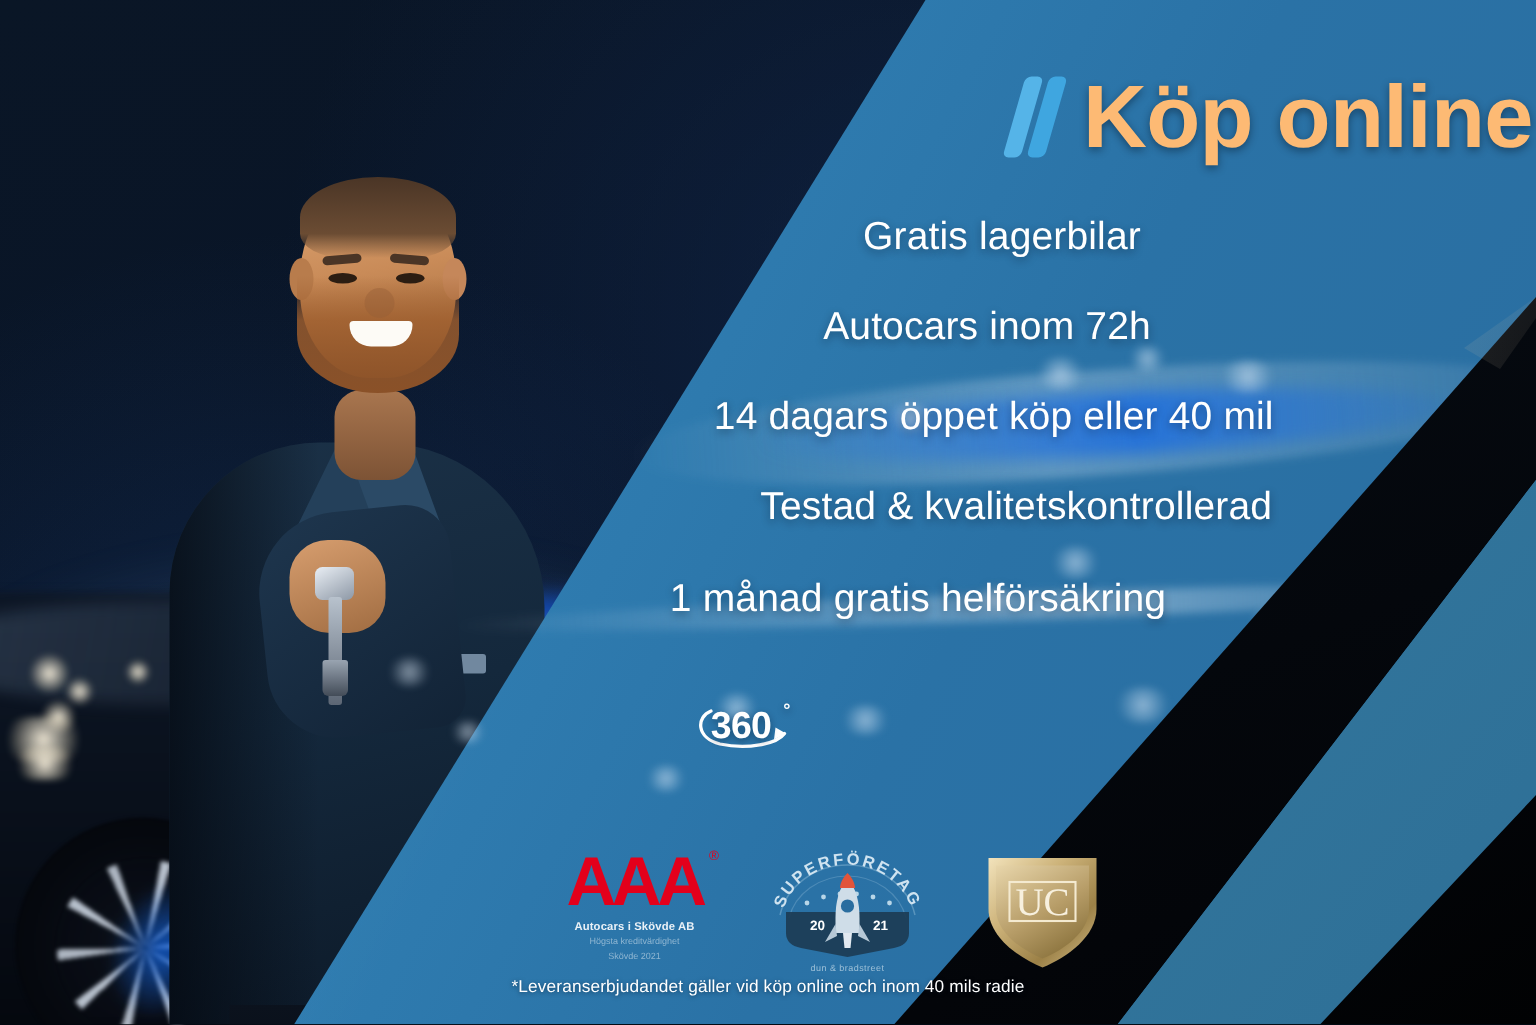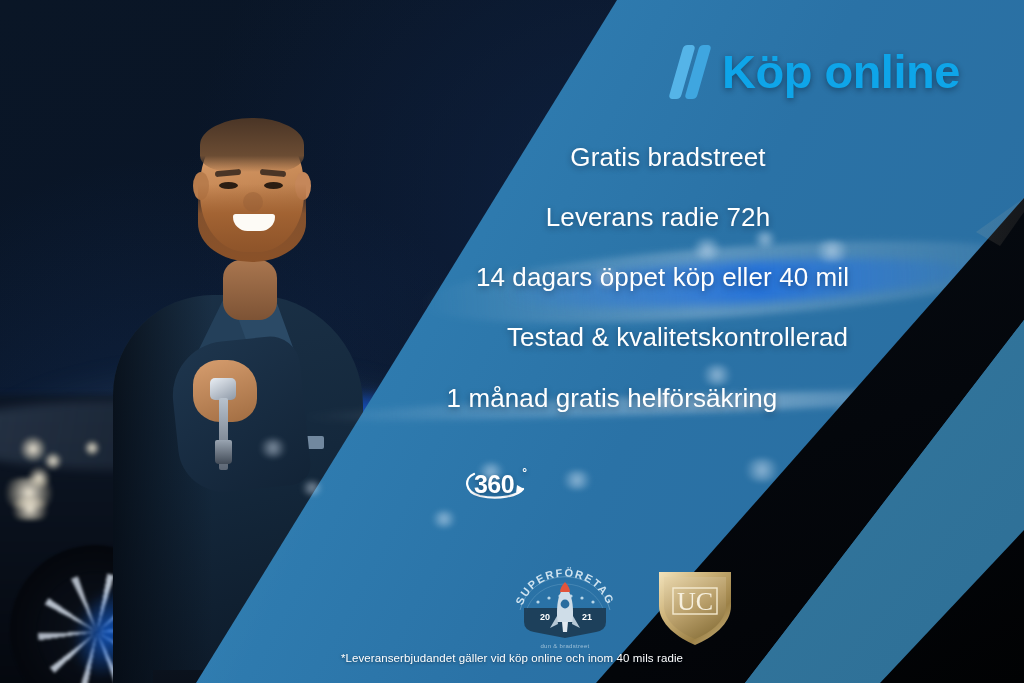--- a/index.html
+++ b/index.html
@@ -275,21 +275,21 @@
   }
   .slashes { display: flex; gap: 4px; }
   .slash {
     width: 12px; height: 54px;
     background: #55b4e8;
     transform: skewX(-16deg);
     border-radius: 4px;
   }
   .slash.two { background: #3fa6e0; }
   .title {
-    font-size: 47px; font-weight: 700; color: #0ea5e9; letter-spacing: -0.5px;
+    font-size: 59px; font-weight: 700; color: #fdba74; letter-spacing: -0.5px;
     text-shadow: 0 2px 6px rgba(4,18,34,0.45);
   }
 
   .bullets { position: absolute; left: 0; top: 142px; width: 1024px; }
   .bullet {
     text-align: center;
     color: #ffffff;
     font-size: 26px;
     font-weight: 500;
     letter-spacing: 0.1px;
@@ -436,42 +436,51 @@
 
     <div class="title-row">
       <div class="slashes">
         <div class="slash"></div>
         <div class="slash two"></div>
       </div>
       <div class="title">Köp online</div>
     </div>
 
     <div class="bullets">
-      <div class="bullet b1">Gratis bradstreet</div>
-      <div class="bullet b2">Leverans radie 72h</div>
+      <div class="bullet b1">Gratis lagerbilar</div>
+      <div class="bullet b2">Autocars inom 72h</div>
       <div class="bullet b3">14 dagars öppet köp eller 40 mil</div>
       <div class="bullet b4">Testad &amp; kvalitetskontrollerad</div>
       <div class="bullet b5">1 månad gratis helförsäkring</div>
     </div>
 
     <div class="cta">
       <div class="cta-line1">
         <span class="badge360">
           <svg width="68" height="38" viewBox="0 0 68 38" fill="none" aria-hidden="true">
             <path d="M14 9 C4 13, 4 27, 20 31 C38 35, 58 31, 63 24" stroke="#ffffff" stroke-width="2.2" fill="none" stroke-linecap="round"></path>
             <path d="M57 20 L64 24 L56 28 Z" fill="#ffffff"></path>
           </svg>
           <span class="num">360</span>
           <span class="deg">°</span>
         </span>
       </div>
     </div>
 
     <div class="badges">
 
+      <div class="aaa">
+        <div class="aaa-mark">
+          <span>AAA</span>
+          <span class="aaa-reg">®</span>
+        </div>
+        <div class="aaa-sub">Autocars i Skövde AB</div>
+        <div class="aaa-sub2">Högsta kreditvärdighet</div>
+        <div class="aaa-sub2">Skövde 2021</div>
+      </div>
 
       <div class="sf">
         <svg width="110" height="86" viewBox="0 0 110 86" aria-hidden="true">
           <defs>
             <path id="arcpath" d="M12,52 A44,40 0 0,1 98,52"></path>
           </defs>
           <path d="M10,54 A46,42 0 0,1 100,54" stroke="#7fb0cf" stroke-width="1" fill="none" opacity="0.55"></path>
           <path d="M16,56 A40,36 0 0,1 94,56" stroke="#7fb0cf" stroke-width="0.8" fill="none" opacity="0.4"></path>
           <text font-family="Liberation Sans, sans-serif" font-size="11" font-weight="700" fill="#cfe3f0" letter-spacing="1.6">
             <textPath href="#arcpath" startOffset="50%" text-anchor="middle">SUPERFÖRETAG</textPath>

